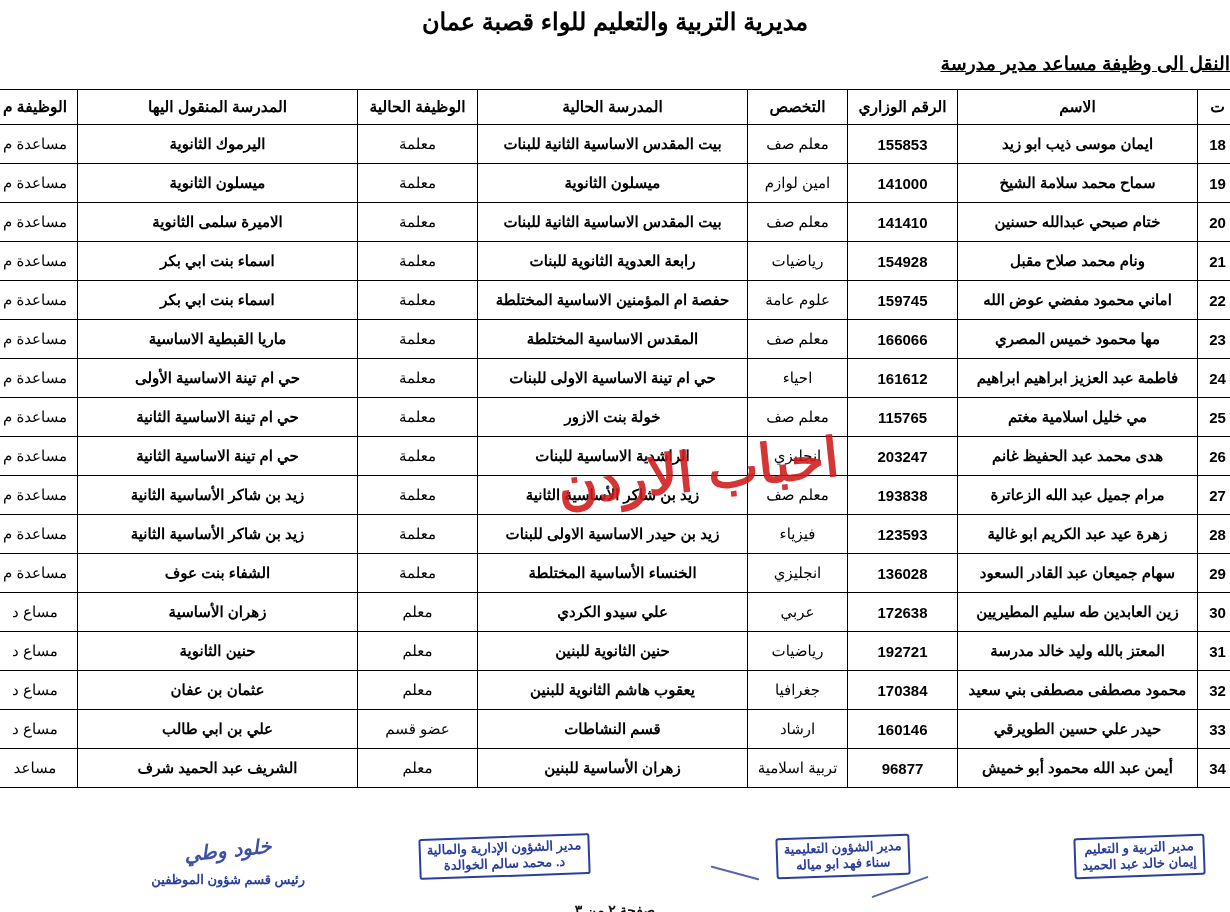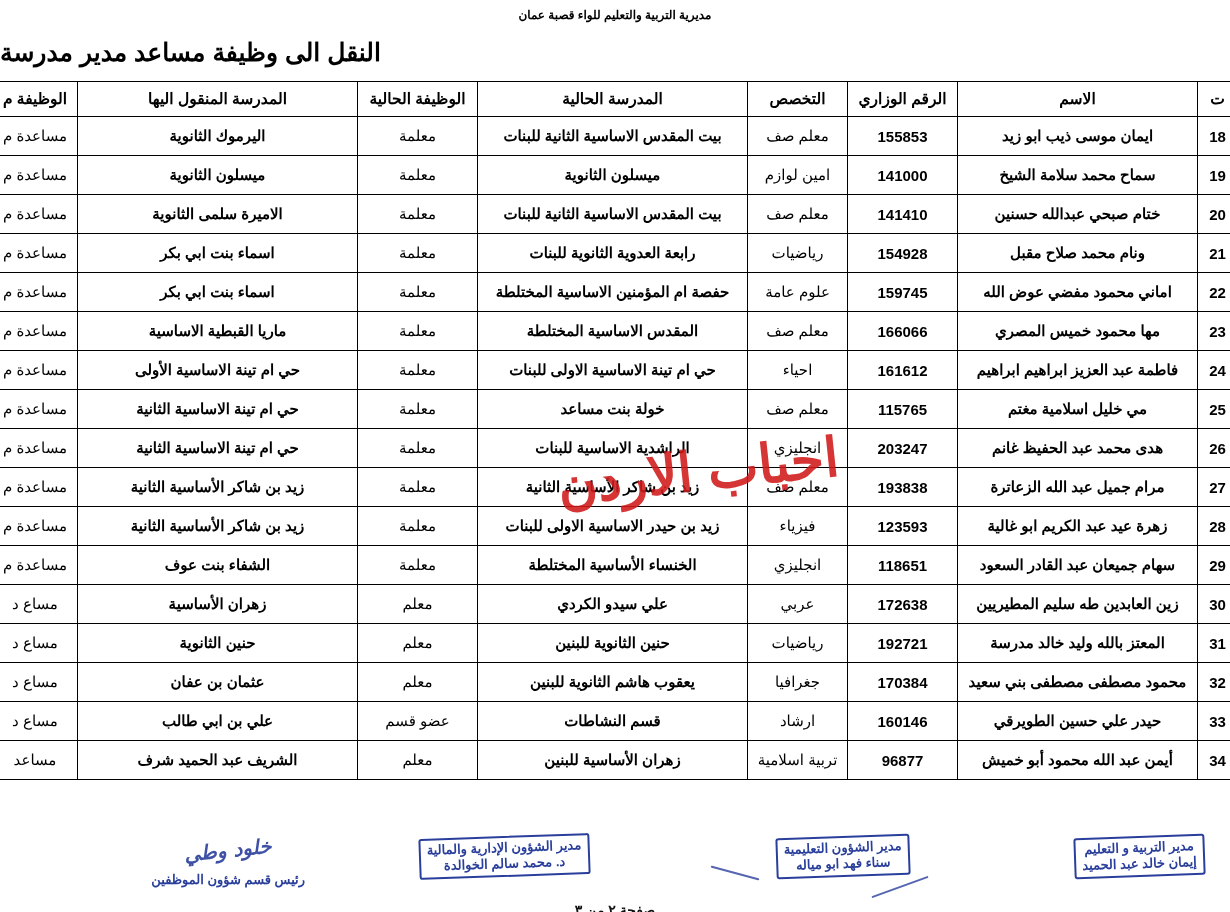--- a/index.html
+++ b/index.html
@@ -15,30 +15,31 @@
     color: #000000;
     overflow: hidden;
   }
   .doc {
     position: relative;
     width: 1230px;
     height: 912px;
   }
   .header-title {
     text-align: center;
-    font-size: 12px;
+    font-size: 24px;
     font-weight: bold;
     margin-top: 8px;
     letter-spacing: 0px;
   }
   .header-sub {
-    text-align: left;
-    font-size: 25px;
+    text-align: right;
+    font-size: 19px;
     font-weight: bold;
     margin-top: 16px;
+    text-decoration: underline;
   }
   table.main {
     border-collapse: collapse;
     width: 1245px;
     margin-top: 14px;
     margin-right: -8px;
     table-layout: fixed;
   }
   table.main th, table.main td {
     border: 1px solid #000000;
@@ -238,21 +239,21 @@
         <td class="school-cur">حي ام تينة الاساسية الاولى للبنات</td>
         <td class="job-cur">معلمة</td>
         <td class="school-to">حي ام تينة الاساسية الأولى</td>
         <td class="job-to">مساعدة م</td>
       </tr>
       <tr>
         <td class="idx">25</td>
         <td class="name">مي خليل  اسلامية مغتم</td>
         <td class="num">115765</td>
         <td class="spec">معلم صف</td>
-        <td class="school-cur">خولة بنت مساعد</td>
+        <td class="school-cur">خولة بنت الازور</td>
         <td class="job-cur">معلمة</td>
         <td class="school-to">حي ام تينة الاساسية الثانية</td>
         <td class="job-to">مساعدة م</td>
       </tr>
       <tr>
         <td class="idx">26</td>
         <td class="name">هدى محمد عبد الحفيظ غانم</td>
         <td class="num">203247</td>
         <td class="spec">انجليزي</td>
         <td class="school-cur">الراشدية الاساسية للبنات</td>
@@ -276,21 +277,21 @@
         <td class="num">123593</td>
         <td class="spec">فيزياء</td>
         <td class="school-cur">زيد بن حيدر الاساسية الاولى للبنات</td>
         <td class="job-cur">معلمة</td>
         <td class="school-to">زيد بن شاكر الأساسية الثانية</td>
         <td class="job-to">مساعدة م</td>
       </tr>
       <tr>
         <td class="idx">29</td>
         <td class="name">سهام جميعان عبد القادر السعود</td>
-        <td class="num">118651</td>
+        <td class="num">136028</td>
         <td class="spec">انجليزي</td>
         <td class="school-cur">الخنساء الأساسية المختلطة</td>
         <td class="job-cur">معلمة</td>
         <td class="school-to">الشفاء بنت عوف</td>
         <td class="job-to">مساعدة م</td>
       </tr>
       <tr>
         <td class="idx">30</td>
         <td class="name">زين العابدين طه سليم المطيريين</td>
         <td class="num">172638</td>

